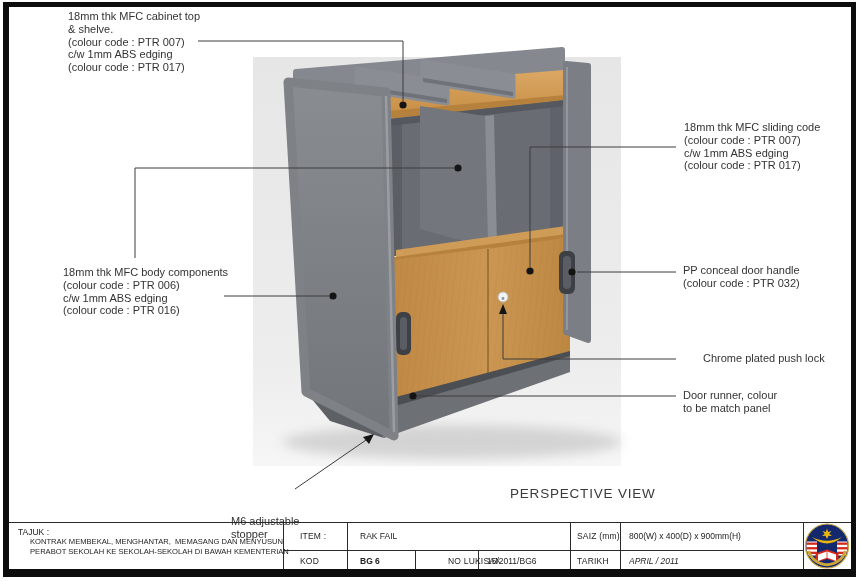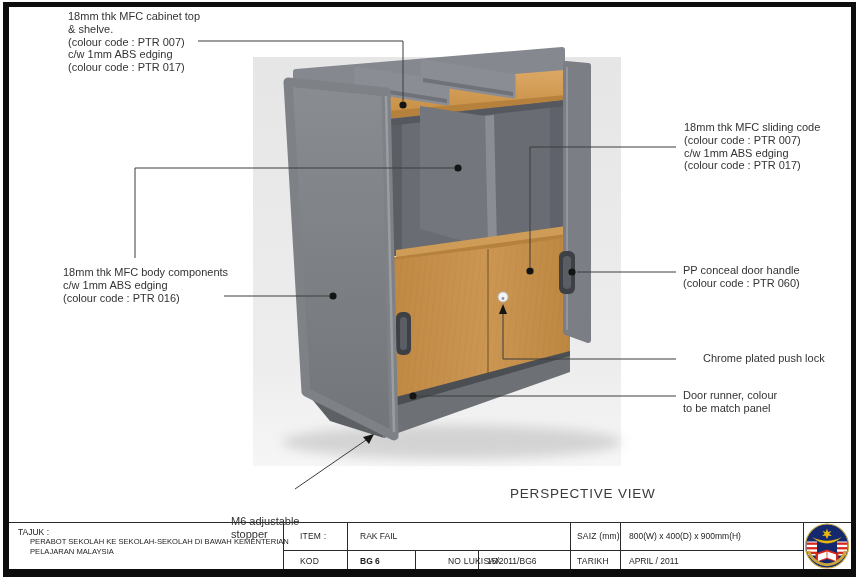--- a/index.html
+++ b/index.html
@@ -140,57 +140,57 @@
     <circle cx="333" cy="296" r="3.6"></circle>
     <circle cx="572" cy="272" r="3.6"></circle>
     <circle cx="413" cy="396" r="3.6"></circle>
     <polygon points="503,304 499,314 507,314"></polygon>
     <polygon points="374,434 369,444 363,437"></polygon>
   </g>
 </svg>
 
 <div class="note" style="left:68px;top:10px;"><div>18mm thk MFC cabinet top</div><div>&amp; shelve.</div><div>(colour code : PTR 007)</div><div>c/w 1mm ABS edging</div><div>(colour code : PTR 017)</div></div>
 <div class="note" style="left:684px;top:121px;"><div>18mm thk MFC sliding code</div><div>(colour code : PTR 007)</div><div>c/w 1mm ABS edging</div><div>(colour code : PTR 017)</div></div>
-<div class="note" style="left:63px;top:266px;"><div>18mm thk MFC body components</div><div>c/w 1mm ABS edging</div><div>(colour code : PTR 016)</div></div>
-<div class="note" style="left:683px;top:264px;"><div>PP conceal door handle</div><div>(colour code : PTR 060)</div></div>
+<div class="note" style="left:63px;top:266px;"><div>18mm thk MFC body components</div><div>(colour code : PTR 006)</div><div>c/w 1mm ABS edging</div><div>(colour code : PTR 016)</div></div>
+<div class="note" style="left:683px;top:264px;"><div>PP conceal door handle</div><div>(colour code : PTR 032)</div></div>
 <div class="note" style="left:683px;top:352px;margin-left:20px;"><div>Chrome plated push lock</div></div>
 <div class="note" style="left:683px;top:389px;"><div>Door runner, colour</div><div>to be match panel</div></div>
 <div class="note" style="left:231px;top:471px;margin-top:44px;"><div>M6 adjustable</div><div>stopper</div></div>
 
 <div class="view-label">PERSPECTIVE VIEW</div>
 
 <div>
 
   <div class="tb-line" style="left:9px;top:522px;width:842px;height:1px;"></div>
   <div class="tb-line" style="left:283px;top:550px;width:520px;height:1px;"></div>
   <div class="tb-line" style="left:283px;top:522px;width:1px;height:47px;"></div>
   <div class="tb-line" style="left:347px;top:522px;width:1px;height:47px;"></div>
   <div class="tb-line" style="left:415px;top:550px;width:1px;height:19px;"></div>
   <div class="tb-line" style="left:478px;top:550px;width:1px;height:19px;"></div>
   <div class="tb-line" style="left:570px;top:522px;width:1px;height:47px;"></div>
   <div class="tb-line" style="left:620px;top:522px;width:1px;height:47px;"></div>
   <div class="tb-line" style="left:803px;top:522px;width:1px;height:47px;"></div>
 
   <div class="tajuk-head">TAJUK :</div>
   <div class="tajuk-body">
+      <div>KONTRAK MEMBEKAL, MENGHANTAR,  MEMASANG DAN MENYUSUN</div>
       <div>PERABOT SEKOLAH KE SEKOLAH-SEKOLAH DI BAWAH KEMENTERIAN</div>
-      <div>PELAJARAN MALAYSIA</div>
     </div>
 
   <div class="tb-cell tb-label" style="left:300px;top:531px;width:45px;">ITEM :</div>
   <div class="tb-cell" style="left:360px;top:531px;width:200px;">RAK FAIL</div>
   <div class="tb-cell tb-label" style="left:577px;top:531px;width:42px;">SAIZ (mm)</div>
   <div class="tb-cell" style="left:629px;top:531px;width:172px;">800(W) x 400(D) x 900mm(H)</div>
 
   <div class="tb-cell tb-label" style="left:300px;top:556px;width:45px;">KOD</div>
   <div class="tb-cell bold" style="left:360px;top:556px;width:50px;">BG 6</div>
   <div class="tb-cell tb-label" style="left:424px;top:556px;width:52px;padding-left:24px;">NO LUKISAN</div>
   <div class="tb-cell" style="left:487px;top:556px;width:80px;">15/2011/BG6</div>
   <div class="tb-cell tb-label" style="left:577px;top:556px;width:42px;">TARIKH</div>
-  <div class="tb-cell" style="left:629px;top:556px;width:120px;">APRIL / 2011</div>
+  <div class="tb-cell" style="left:629px;top:556px;width:120px;font-style:italic;">APRIL / 2011</div>
 
   <div class="logo-wrap">
     <svg width="46" height="46" viewBox="0 0 46 46">
       <defs>
         <clipPath id="logoClip">
             <ellipse cx="23" cy="23" rx="20.5" ry="21.5"></ellipse>
           </clipPath>
       </defs>
       <ellipse cx="23" cy="23" rx="21.5" ry="22" fill="#14286e" stroke="#caa63c" stroke-width="1.2"></ellipse>
       <g clip-path="url(#logoClip)">

